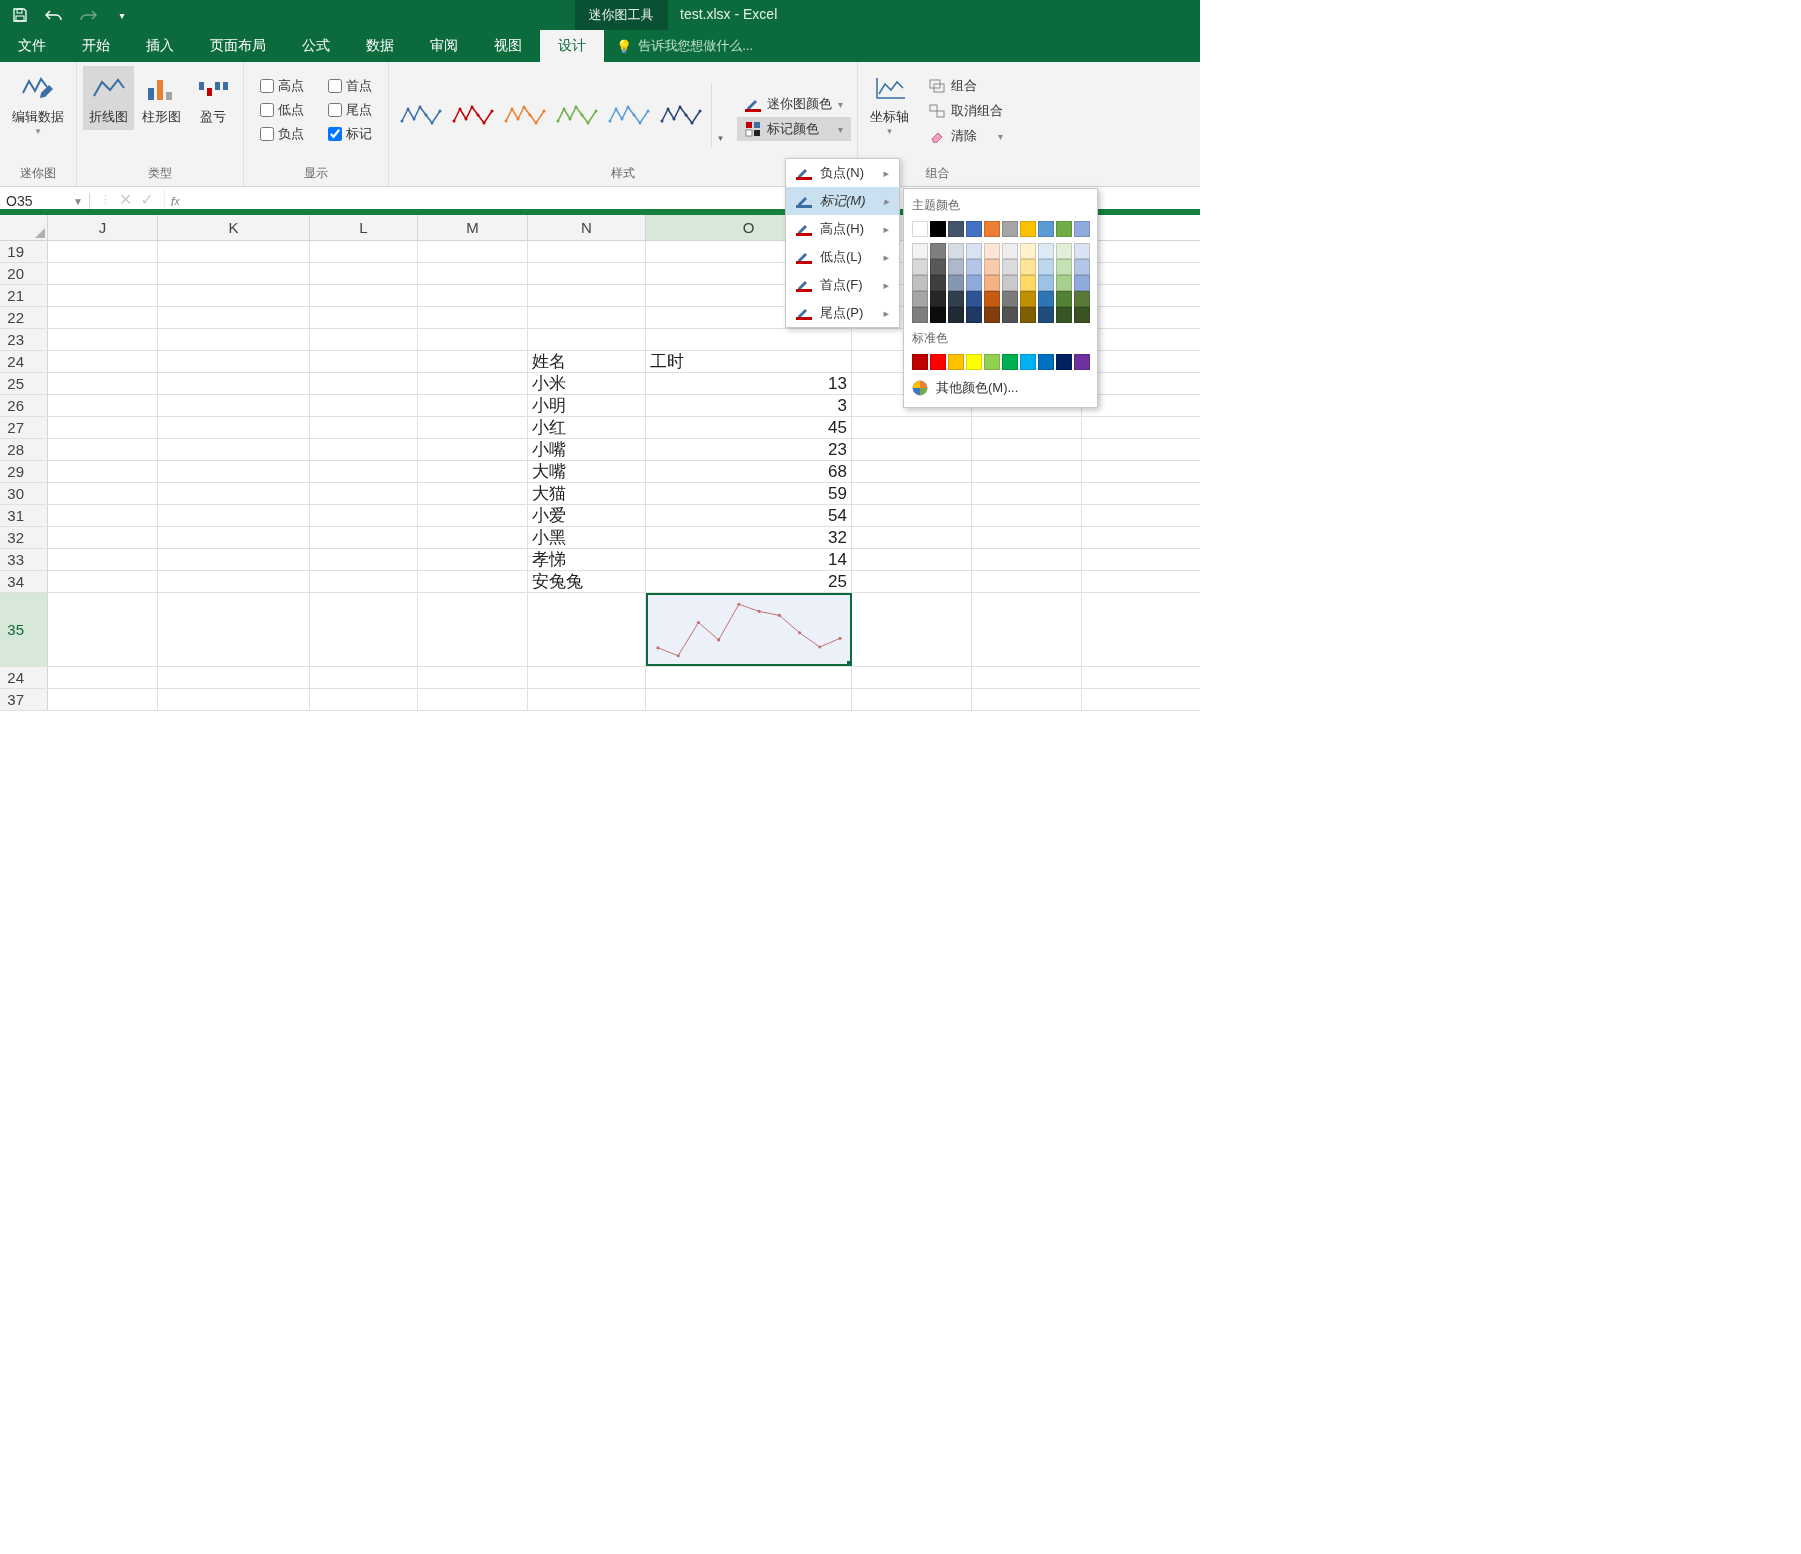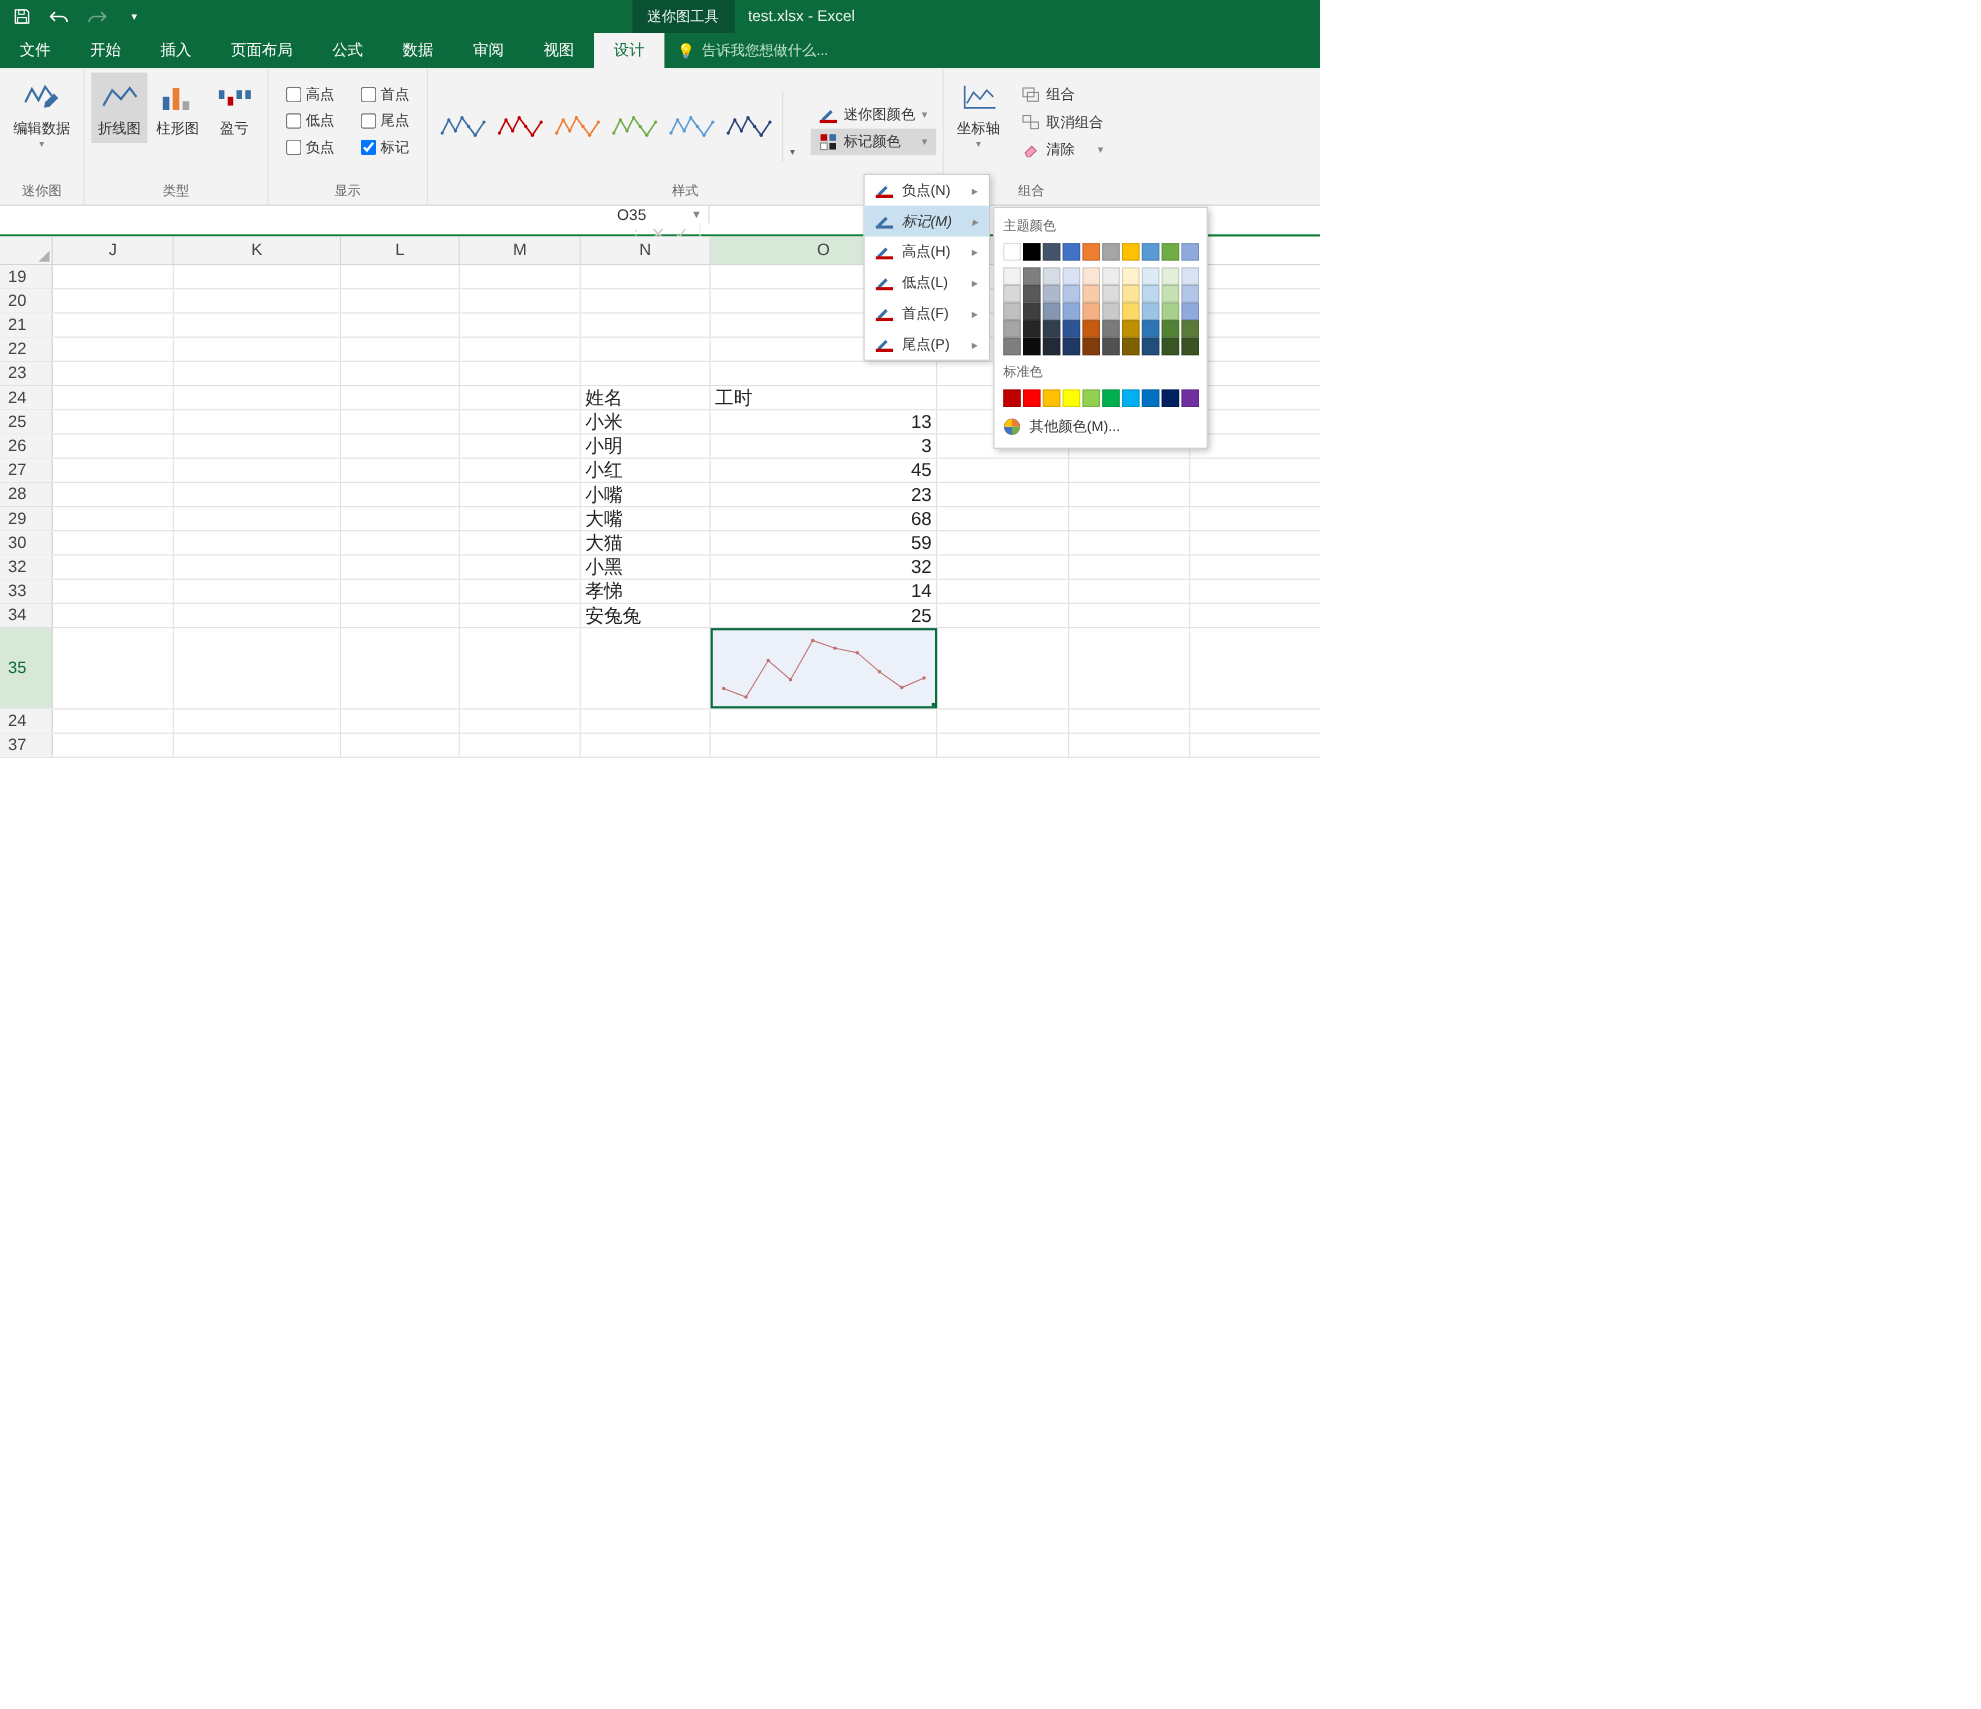--- a/index.html
+++ b/index.html
@@ -53,21 +53,21 @@
 .marker-icon { width: 16px; height: 14px; }
 
 
 .color-popup { position: absolute; left: 903px; top: 188px; width: 195px; background: #fff; border: 1px solid #c8c8c8; box-shadow: 2px 2px 6px rgba(0,0,0,0.25); z-index: 30; padding: 4px 0 4px 0; }
 .cp-header { font-size: 12px; color: #666; padding: 4px 8px; }
 .cp-grid { display: grid; grid-template-columns: repeat(10, 16px); gap: 2px; padding: 3px 8px; }
 .cp-cell { width: 16px; height: 16px; border: 1px solid rgba(0,0,0,0.15); cursor: pointer; }
 .cp-more { padding: 6px 8px; font-size: 13px; color: #333; display: flex; align-items: center; gap: 8px; cursor: pointer; }
 
 
-.formula-bar { height: 28px; border-bottom: 2px solid #15803d; display: flex; align-items: center; background: #fff; flex-direction: column; }
+.formula-bar { height: 28px; border-bottom: 6px solid #15803d; display: flex; align-items: flex-end; background: #fff; }
 .name-box { width: 90px; border-right: 1px solid #d4d4d4; padding: 0 6px; font-size: 14px; display: flex; align-items: center; justify-content: space-between; color: #333; }
 .name-box .dd { color: #888; font-size: 10px; }
 .fx-btns { display: flex; align-items: center; gap: 8px; padding: 0 10px; color: #bbb; border-right: 1px solid #eee; }
 .fx-label { font-style: italic; color: #888; font-size: 13px; padding: 0 6px; display:flex; align-items:center; }
 .formula-input { flex: 1; padding: 0 8px; font-size: 14px; display: flex; align-items: center; }
 
 
 .grid-wrap { position: relative; }
 .col-headers { display: flex; height: 26px; border-bottom: 1px solid #d4d4d4; }
 .corner { width: 48px; background: #f3f3f3; border-right: 1px solid #d4d4d4; position: relative; }
@@ -657,20 +657,31 @@
         <div class="cell" style="width: 110px;"></div>
         <div class="cell" style="width: 152px;"></div>
         <div class="cell" style="width: 108px;"></div>
         <div class="cell" style="width: 110px;"></div>
         <div class="cell" style="width: 118px;">大猫</div>
         <div class="cell right" style="width: 206px;">59</div>
         <div class="cell" style="width: 120px;"></div>
         <div class="cell" style="width: 110px;"></div>
       </div>
       <div class="row">
+        <div class="row-h">31</div>
+        <div class="cell" style="width: 110px;"></div>
+        <div class="cell" style="width: 152px;"></div>
+        <div class="cell" style="width: 108px;"></div>
+        <div class="cell" style="width: 110px;"></div>
+        <div class="cell" style="width: 118px;">小爱</div>
+        <div class="cell right" style="width: 206px;">54</div>
+        <div class="cell" style="width: 120px;"></div>
+        <div class="cell" style="width: 110px;"></div>
+      </div>
+      <div class="row">
         <div class="row-h">32</div>
         <div class="cell" style="width: 110px;"></div>
         <div class="cell" style="width: 152px;"></div>
         <div class="cell" style="width: 108px;"></div>
         <div class="cell" style="width: 110px;"></div>
         <div class="cell" style="width: 118px;">小黑</div>
         <div class="cell right" style="width: 206px;">32</div>
         <div class="cell" style="width: 120px;"></div>
         <div class="cell" style="width: 110px;"></div>
       </div>

